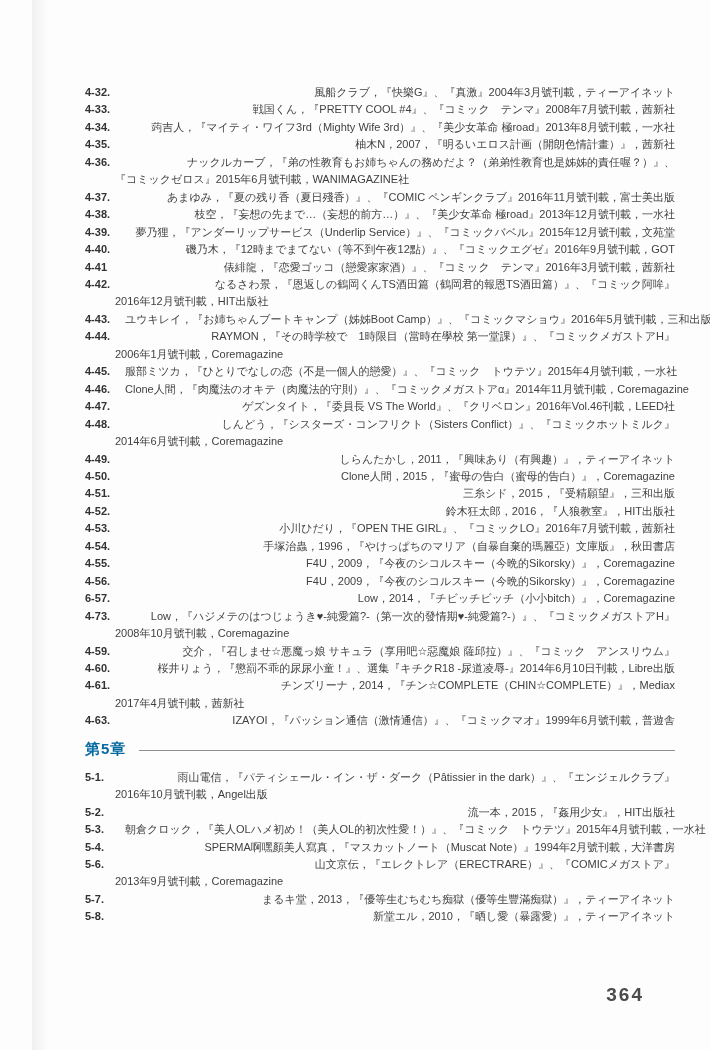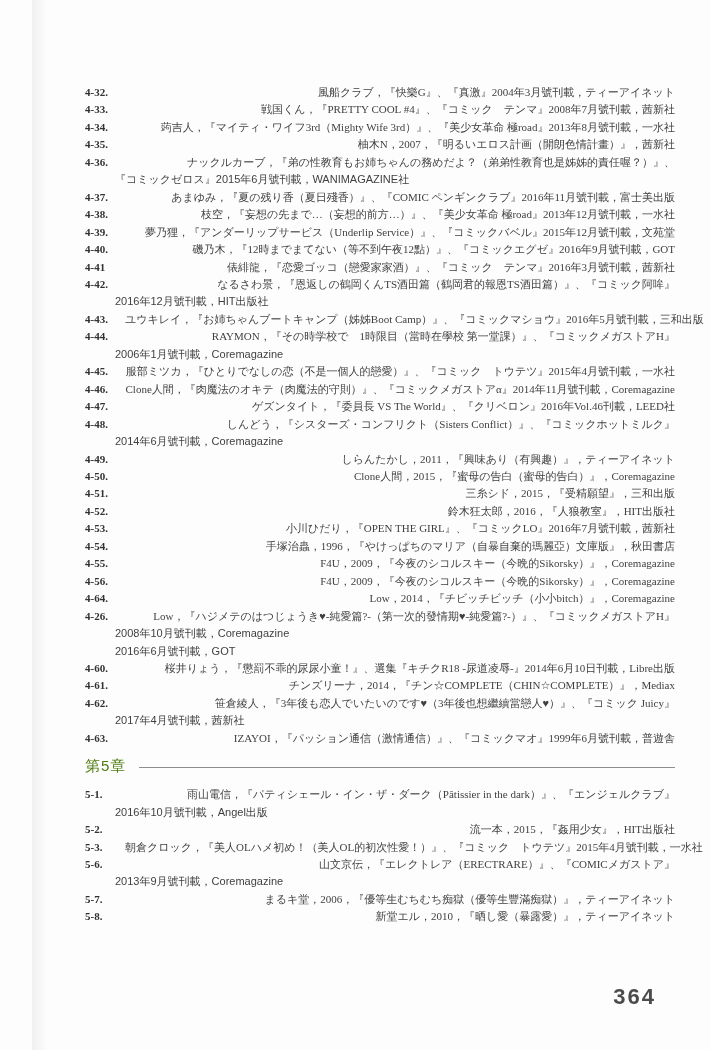--- a/index.html
+++ b/index.html
@@ -31,21 +31,20 @@
     left: 85px;
     top: 84px;
     width: 590px;
     color: #3f3f3f;
     font-size: 11px;
     line-height: 17.45px;
   }
   .entry {
     display: flex;
     align-items: flex-start;
-    font-family: Liberation Serif, serif;
   }
   .entry .num {
     flex: 0 0 40px;
     font-weight: bold;
     color: #323232;
     white-space: nowrap;
   }
   .entry .txt {
     flex: 1 1 auto;
     white-space: nowrap;
@@ -57,37 +56,37 @@
   }
   .chapter-head {
     display: flex;
     align-items: center;
     margin-top: 8px;
     margin-bottom: 9px;
     height: 22px;
   }
   .chapter-head .label {
     font-size: 15px;
-    font-weight: normal;
-    color: #4d7c0f;
+    font-weight: bold;
+    color: #0369a1;
     letter-spacing: 1px;
     white-space: nowrap;
   }
   .chapter-head .rule {
     flex: 1 1 auto;
     height: 1px;
     background: #8f8f8f;
     margin-left: 13px;
     margin-top: 3px;
   }
   .page-number {
     position: absolute;
-    right: 54px;
+    right: 66px;
     top: 984px;
-    font-size: 22px;
+    font-size: 19px;
     font-weight: bold;
     color: #4b4b4b;
     letter-spacing: 2px;
   }
 </style>
 </head>
 <body>
 
 <div class="page">
   <div class="edge-shadow"></div>
@@ -190,40 +189,39 @@
       </div>
       <div class="entry">
         <span class="num">4-55.</span>
         <span class="txt">F4U，2009，『今夜のシコルスキー（今晩的Sikorsky）』，Coremagazine</span>
       </div>
       <div class="entry">
         <span class="num">4-56.</span>
         <span class="txt">F4U，2009，『今夜のシコルスキー（今晩的Sikorsky）』，Coremagazine</span>
       </div>
       <div class="entry">
-        <span class="num">4-64.</span>
+        <span class="num">6-57.</span>
         <span class="txt">Low，2014，『チビッチビッチ（小小bitch）』，Coremagazine</span>
       </div>
       <div class="entry">
-        <span class="num">4-26.</span>
+        <span class="num">4-73.</span>
         <span class="txt">Low，『ハジメテのはつじょうき♥-純愛篇?-（第一次的發情期♥-純愛篇?-）』、『コミックメガストアH』</span>
       </div>
       <div class="cont">2008年10月號刊載，Coremagazine</div>
-      <div class="cont">2016年6月號刊載，GOT</div>
+      <div class="entry">
+        <span class="num">4-59.</span>
+        <span class="txt">交介，『召しませ☆悪魔っ娘 サキュラ（享用吧☆惡魔娘 薩邱拉）』、『コミック　アンスリウム』</span>
+      </div>
       <div class="entry">
         <span class="num">4-60.</span>
         <span class="txt">桜井りょう，『懲罰不乖的尿尿小童！』、選集『キチクR18 -尿道凌辱-』2014年6月10日刊載，Libre出版</span>
       </div>
       <div class="entry">
         <span class="num">4-61.</span>
         <span class="txt">チンズリーナ，2014，『チン☆COMPLETE（CHIN☆COMPLETE）』，Mediax</span>
-      </div>
-      <div class="entry">
-        <span class="num">4-62.</span>
-        <span class="txt">笹倉綾人，『3年後も恋人でいたいのです♥（3年後也想繼續當戀人♥）』、『コミック Juicy』</span>
       </div>
       <div class="cont">2017年4月號刊載，茜新社</div>
       <div class="entry">
         <span class="num">4-63.</span>
         <span class="txt">IZAYOI，『パッション通信（激情通信）』、『コミックマオ』1999年6月號刊載，普遊舎</span>
       </div>
       <div class="chapter-head">
         <span class="label">第5章</span>
         <span class="rule"></span>
       </div>
@@ -234,27 +232,31 @@
       <div class="cont">2016年10月號刊載，Angel出版</div>
       <div class="entry">
         <span class="num">5-2.</span>
         <span class="txt">流一本，2015，『姦用少女』，HIT出版社</span>
       </div>
       <div class="entry">
         <span class="num">5-3.</span>
         <span class="txt">朝倉クロック，『美人OLハメ初め！（美人OL的初次性愛！）』、『コミック　トウテツ』2015年4月號刊載，一水社</span>
       </div>
       <div class="entry">
+        <span class="num">5-4.</span>
+        <span class="txt">SPERMA啊嘿顏美人寫真，『マスカットノート（Muscat Note）』1994年2月號刊載，大洋書房</span>
+      </div>
+      <div class="entry">
         <span class="num">5-6.</span>
         <span class="txt">山文京伝，『エレクトレア（ERECTRARE）』、『COMICメガストア』</span>
       </div>
       <div class="cont">2013年9月號刊載，Coremagazine</div>
       <div class="entry">
         <span class="num">5-7.</span>
-        <span class="txt">まるキ堂，2006，『優等生むちむち痴獄（優等生豐滿痴獄）』，ティーアイネット</span>
+        <span class="txt">まるキ堂，2013，『優等生むちむち痴獄（優等生豐滿痴獄）』，ティーアイネット</span>
       </div>
       <div class="entry">
         <span class="num">5-8.</span>
         <span class="txt">新堂エル，2010，『晒し愛（暴露愛）』，ティーアイネット</span>
       </div>
     </div>
   <div class="page-number">364</div>
 </div>
 
 </body></html>

